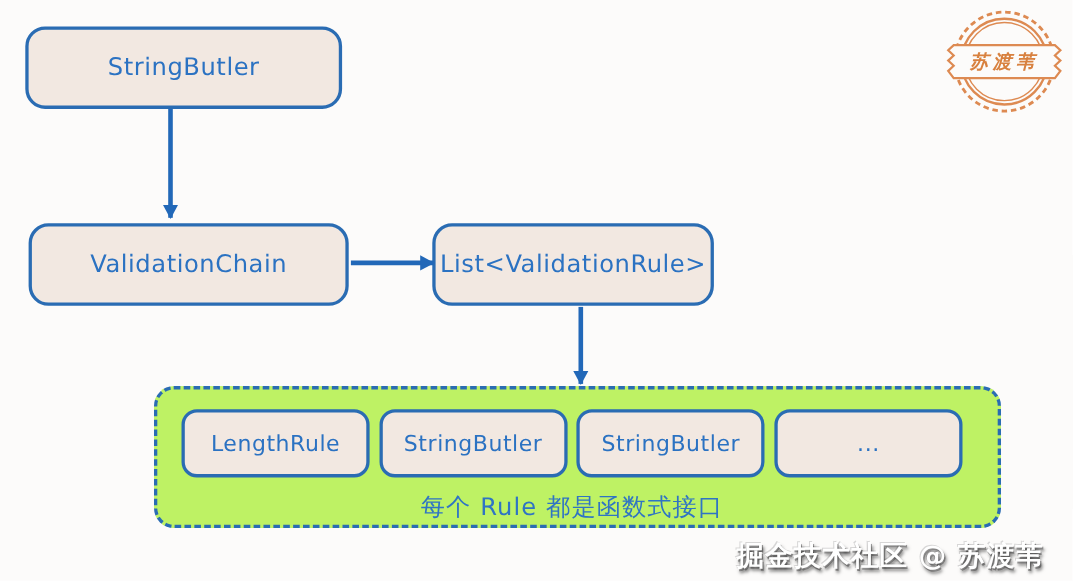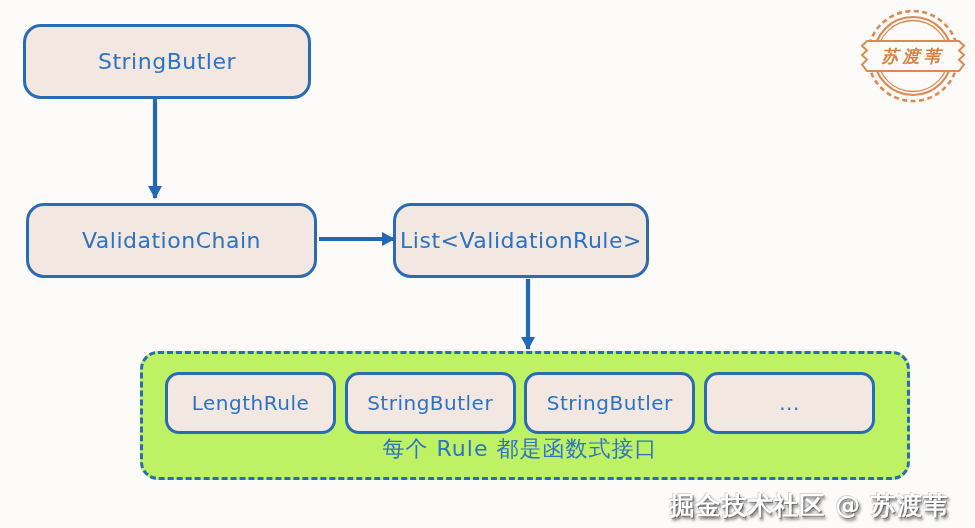--- a/index.html
+++ b/index.html
@@ -61,21 +61,21 @@
     border: 3px solid #2a6cb3;
     border-radius: 14px;
     display: flex;
     align-items: center;
     justify-content: center;
     color: #2b72c2;
     font-size: 20px;
     letter-spacing: 0.5px;
   }
   .rules-caption {
-    margin-top: 0;
+    margin-top: 12px;
     text-align: center;
     color: #2f74c4;
     font-size: 22px;
     letter-spacing: 1px;
   }
 
   
   .stamp {
     position: absolute;
     left: 858px; top: 6px;

